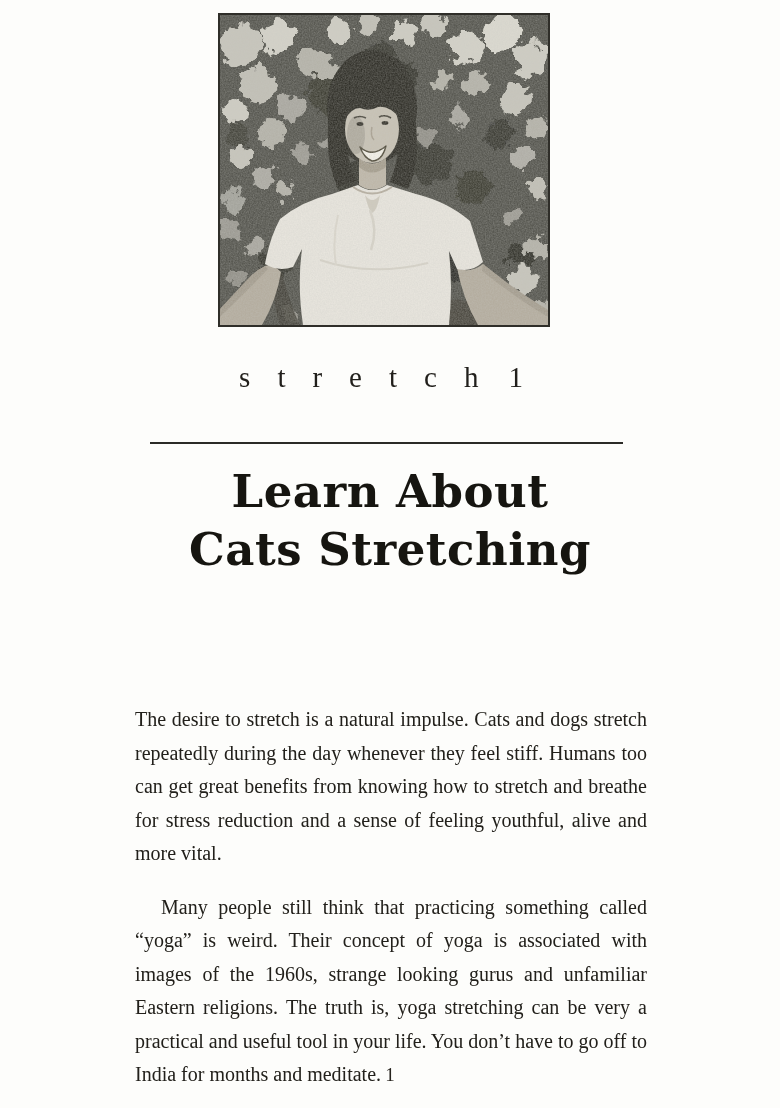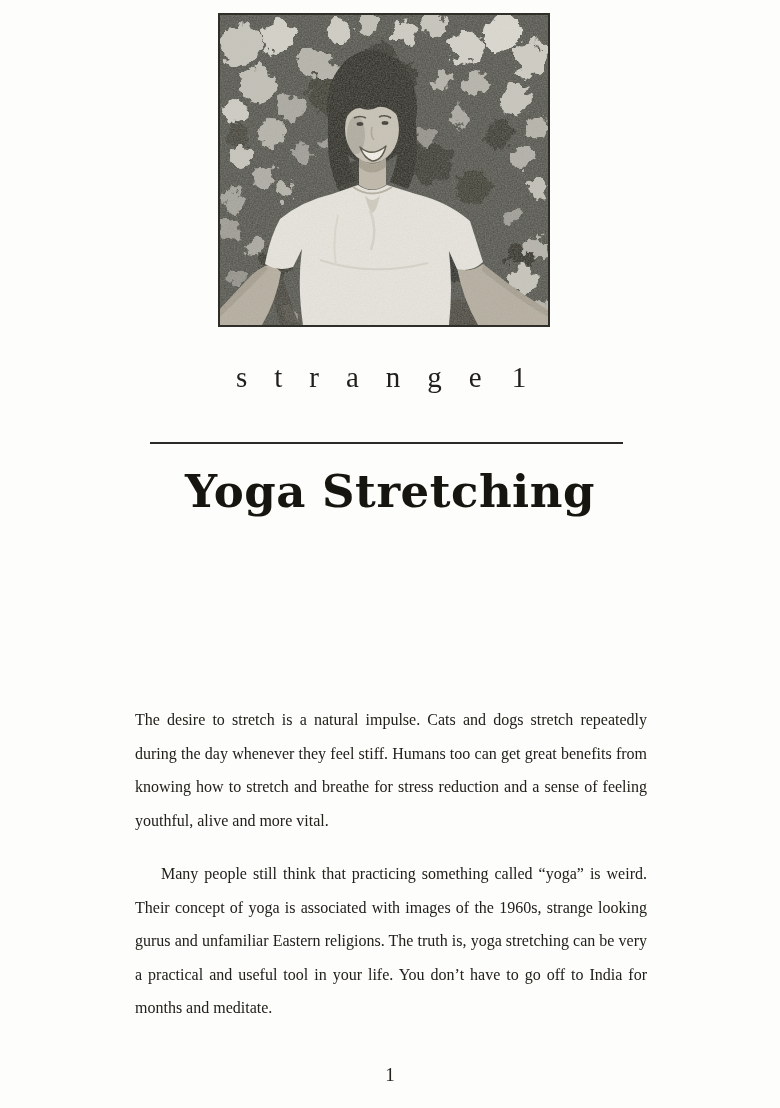--- a/index.html
+++ b/index.html
@@ -48,21 +48,21 @@
     font-weight: bold;
     font-size: 45px; line-height: 58px;
     letter-spacing: 0.5px;
     color: #161510;
   }
   .title span { display: block; }
 
   
   .body-text {
     position: absolute; left: 135px; top: 703px; width: 512px;
-    font-size: 16px; line-height: 33.5px;
+    font-size: 20px; line-height: 33.5px;
     text-align: justify;
     color: #22201b;
   }
   .body-text p { margin: 0; }
   .body-text p.indented { text-indent: 26px; margin-top: 20px; }
 
   
   .page-number {
     position: absolute; left: 0; top: 1064px; width: 780px;
     text-align: center;
@@ -173,28 +173,29 @@
       <path d="M150,195 Q158,215 151,235" stroke="#d7d3c8" stroke-width="2.5" fill="none"></path>
       <path d="M100,245 Q150,262 208,248" stroke="#d7d3c8" stroke-width="2" fill="none"></path>
       <path d="M118,200 Q112,225 116,250" stroke="#dcd8cd" stroke-width="2" fill="none"></path>
     </g>
 
     <rect width="328" height="310" filter="url(#grain)" opacity="0.45"></rect>
   </svg>
 </figure>
 
 <div class="chapter-heading">
-  <span class="chapter-word">strange</span>
+  <span class="chapter-word">stretch</span>
   <span class="chapter-number">1</span>
 </div>
 
 <hr class="rule">
 
 <h1 class="title">
-  <span>Yoga Stretching</span>
+  <span>Learn About</span>
+  <span>Cats Stretching</span>
 </h1>
 
 <div class="body-text">
   <p>The desire to stretch is a natural impulse. Cats and dogs stretch repeatedly during the day whenever they feel stiff. Humans too can get great benefits from knowing how to stretch and breathe for stress reduction and a sense of feeling youthful, alive and more vital.</p>
   <p class="indented">Many people still think that practicing something called “yoga” is weird. Their concept of yoga is associated with images of the 1960s, strange looking gurus and unfamiliar Eastern religions. The truth is, yoga stretching can be very a practical and useful tool in your life. You don’t have to go off to India for months and meditate.</p>
 </div>
 
 <div class="page-number">1</div>
 
 </body></html>

